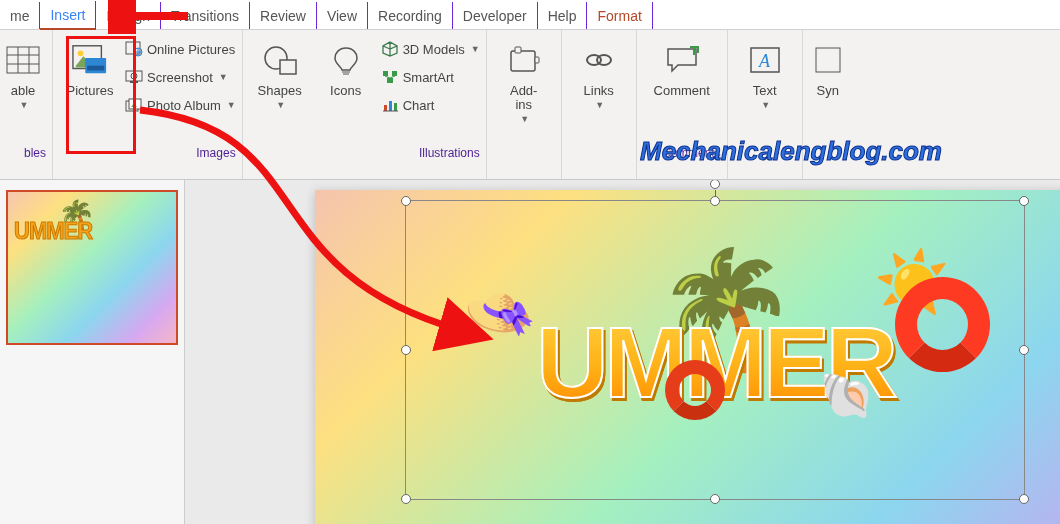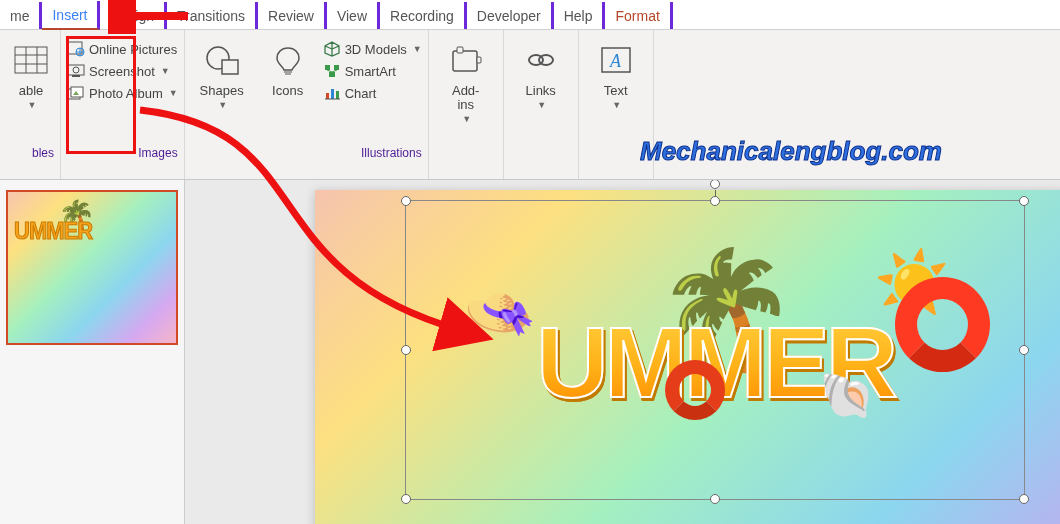--- a/index.html
+++ b/index.html
@@ -21,21 +21,21 @@
     align-items: flex-end;
     height: 30px;
     border-bottom: 1px solid #d0d0d0;
     padding-left: 0;
     background: #fff;
   }
   .tab {
     padding: 6px 10px 5px 10px;
     font-size: 14px;
     color: #555;
-    border-right: 3px solid #6d28d9;
+    border-right: 1px solid #6d28d9;
     white-space: nowrap;
   }
   .tab[data-active="true"] {
     color: #3b82f6;
     border-bottom: 2px solid #b7472a;
     font-weight: 500;
     margin-bottom: -1px;
   }
   .tab.format { color: #b7472a; }
 
@@ -83,20 +83,21 @@
   .bigbtn .icon {
     width: 36px; height: 36px;
     margin: 4px 0 6px 0;
     display: flex; align-items: center; justify-content: center;
   }
   .bigbtn .lbl { }
 
   .smallcol {
     display: flex;
     flex-direction: column;
+    gap: 6px;
     padding-top: 4px;
   }
   .smallbtn {
     display: flex;
     align-items: center;
     gap: 4px;
     font-size: 13px;
     white-space: nowrap;
     height: 22px;
   }
@@ -240,41 +241,53 @@
   <div class="tab">Review</div>
   <div class="tab">View</div>
   <div class="tab">Recording</div>
   <div class="tab">Developer</div>
   <div class="tab">Help</div>
   <div class="tab format">Format</div>
 </div>
 
 <div class="ribbon">
 
-  <div class="group" style="padding-left:8px">
+  <div class="group" style="padding-left:0">
     <div class="group-body">
       <div class="bigbtn" style="width:46px">
         <span class="icon">
           <svg width="34" height="28" viewBox="0 0 34 28">
               <rect x="1" y="1" width="32" height="26" fill="none" stroke="#555"></rect>
               <line x1="1" y1="9" x2="33" y2="9" stroke="#555"></line>
               <line x1="1" y1="18" x2="33" y2="18" stroke="#555"></line>
               <line x1="12" y1="1" x2="12" y2="27" stroke="#555"></line>
               <line x1="23" y1="1" x2="23" y2="27" stroke="#555"></line>
             </svg>
         </span>
         <span class="lbl">able</span>
         <span class="chev">▼</span>
       </div>
     </div>
     <div class="group-label">bles</div>
   </div>
 
   <div class="group">
     <div class="group-body">
+      <div class="bigbtn">
+        <span class="icon">
+          <svg width="38" height="32" viewBox="0 0 38 32">
+              <rect x="1" y="1" width="30" height="24" fill="none" stroke="#555" stroke-width="1.5"></rect>
+              <circle cx="9" cy="9" r="3" fill="#ffcc33"></circle>
+              <path d="M4 22 L12 12 L20 20 L26 14 L30 18 L30 24 L4 24 Z" fill="#7aa45a"></path>
+              <rect x="14" y="14" width="22" height="16" fill="#2e87d4" rx="1"></rect>
+              <rect x="16" y="22" width="18" height="5" fill="#1a5a99"></rect>
+            </svg>
+        </span>
+        <span class="lbl">Pictures</span>
+      </div>
       <div class="smallcol">
         <div class="smallbtn">
           <span class="icon">
             <svg width="18" height="16">
                 <rect x="1" y="1" width="14" height="12" fill="none" stroke="#555"></rect>
                 <circle cx="13" cy="11" r="4" fill="none" stroke="#2e87d4"></circle>
                 <path d="M9 11 H17 M13 7 V15" stroke="#2e87d4"></path>
               </svg>
           </span>
           <span>Online Pictures</span>
@@ -391,37 +404,65 @@
               <ellipse cx="22" cy="12" rx="7" ry="5" fill="none" stroke="#555" stroke-width="2"></ellipse>
             </svg>
         </span>
         <span class="lbl">Links</span>
         <span class="chev">▼</span>
       </div>
     </div>
     <div class="group-label">&nbsp;</div>
   </div>
 
+  <div class="group">
+    <div class="group-body">
+      <div class="bigbtn" style="width:78px">
+        <span class="icon">
+          <svg width="36" height="30">
+              <path d="M4 4 H32 V20 H14 L8 26 V20 H4 Z" fill="none" stroke="#555" stroke-width="1.5"></path>
+              <path d="M26 2 H34 V8" fill="none" stroke="#3a9a4a" stroke-width="2"></path>
+              <path d="M30 2 V10" stroke="#3a9a4a" stroke-width="2"></path>
+            </svg>
+        </span>
+        <span class="lbl">Comment</span>
+      </div>
+    </div>
+    <div class="group-label">Comments</div>
+  </div>
 
   <div class="group">
     <div class="group-body">
       <div class="bigbtn">
         <span class="icon">
           <svg width="34" height="30">
               <rect x="3" y="3" width="28" height="24" fill="none" stroke="#555" stroke-width="1.5"></rect>
               <text x="11" y="22" font-size="18" font-style="italic" fill="#2e87d4" font-family="serif">A</text>
             </svg>
         </span>
         <span class="lbl">Text</span>
         <span class="chev">▼</span>
       </div>
     </div>
     <div class="group-label">&nbsp;</div>
   </div>
 
+  <div class="group" style="border-right:none">
+    <div class="group-body">
+      <div class="bigbtn" style="width:38px">
+        <span class="icon">
+          <svg width="28" height="28">
+              <rect x="2" y="2" width="24" height="24" fill="none" stroke="#555"></rect>
+            </svg>
+        </span>
+        <span class="lbl">Syn</span>
+      </div>
+    </div>
+    <div class="group-label">&nbsp;</div>
+  </div>
 </div>
 
 <div class="workspace">
   <div class="thumbs">
     <div class="thumb">
       <span class="palm">🌴</span>
       <span class="thumb-text">UMMER</span>
     </div>
   </div>
 

